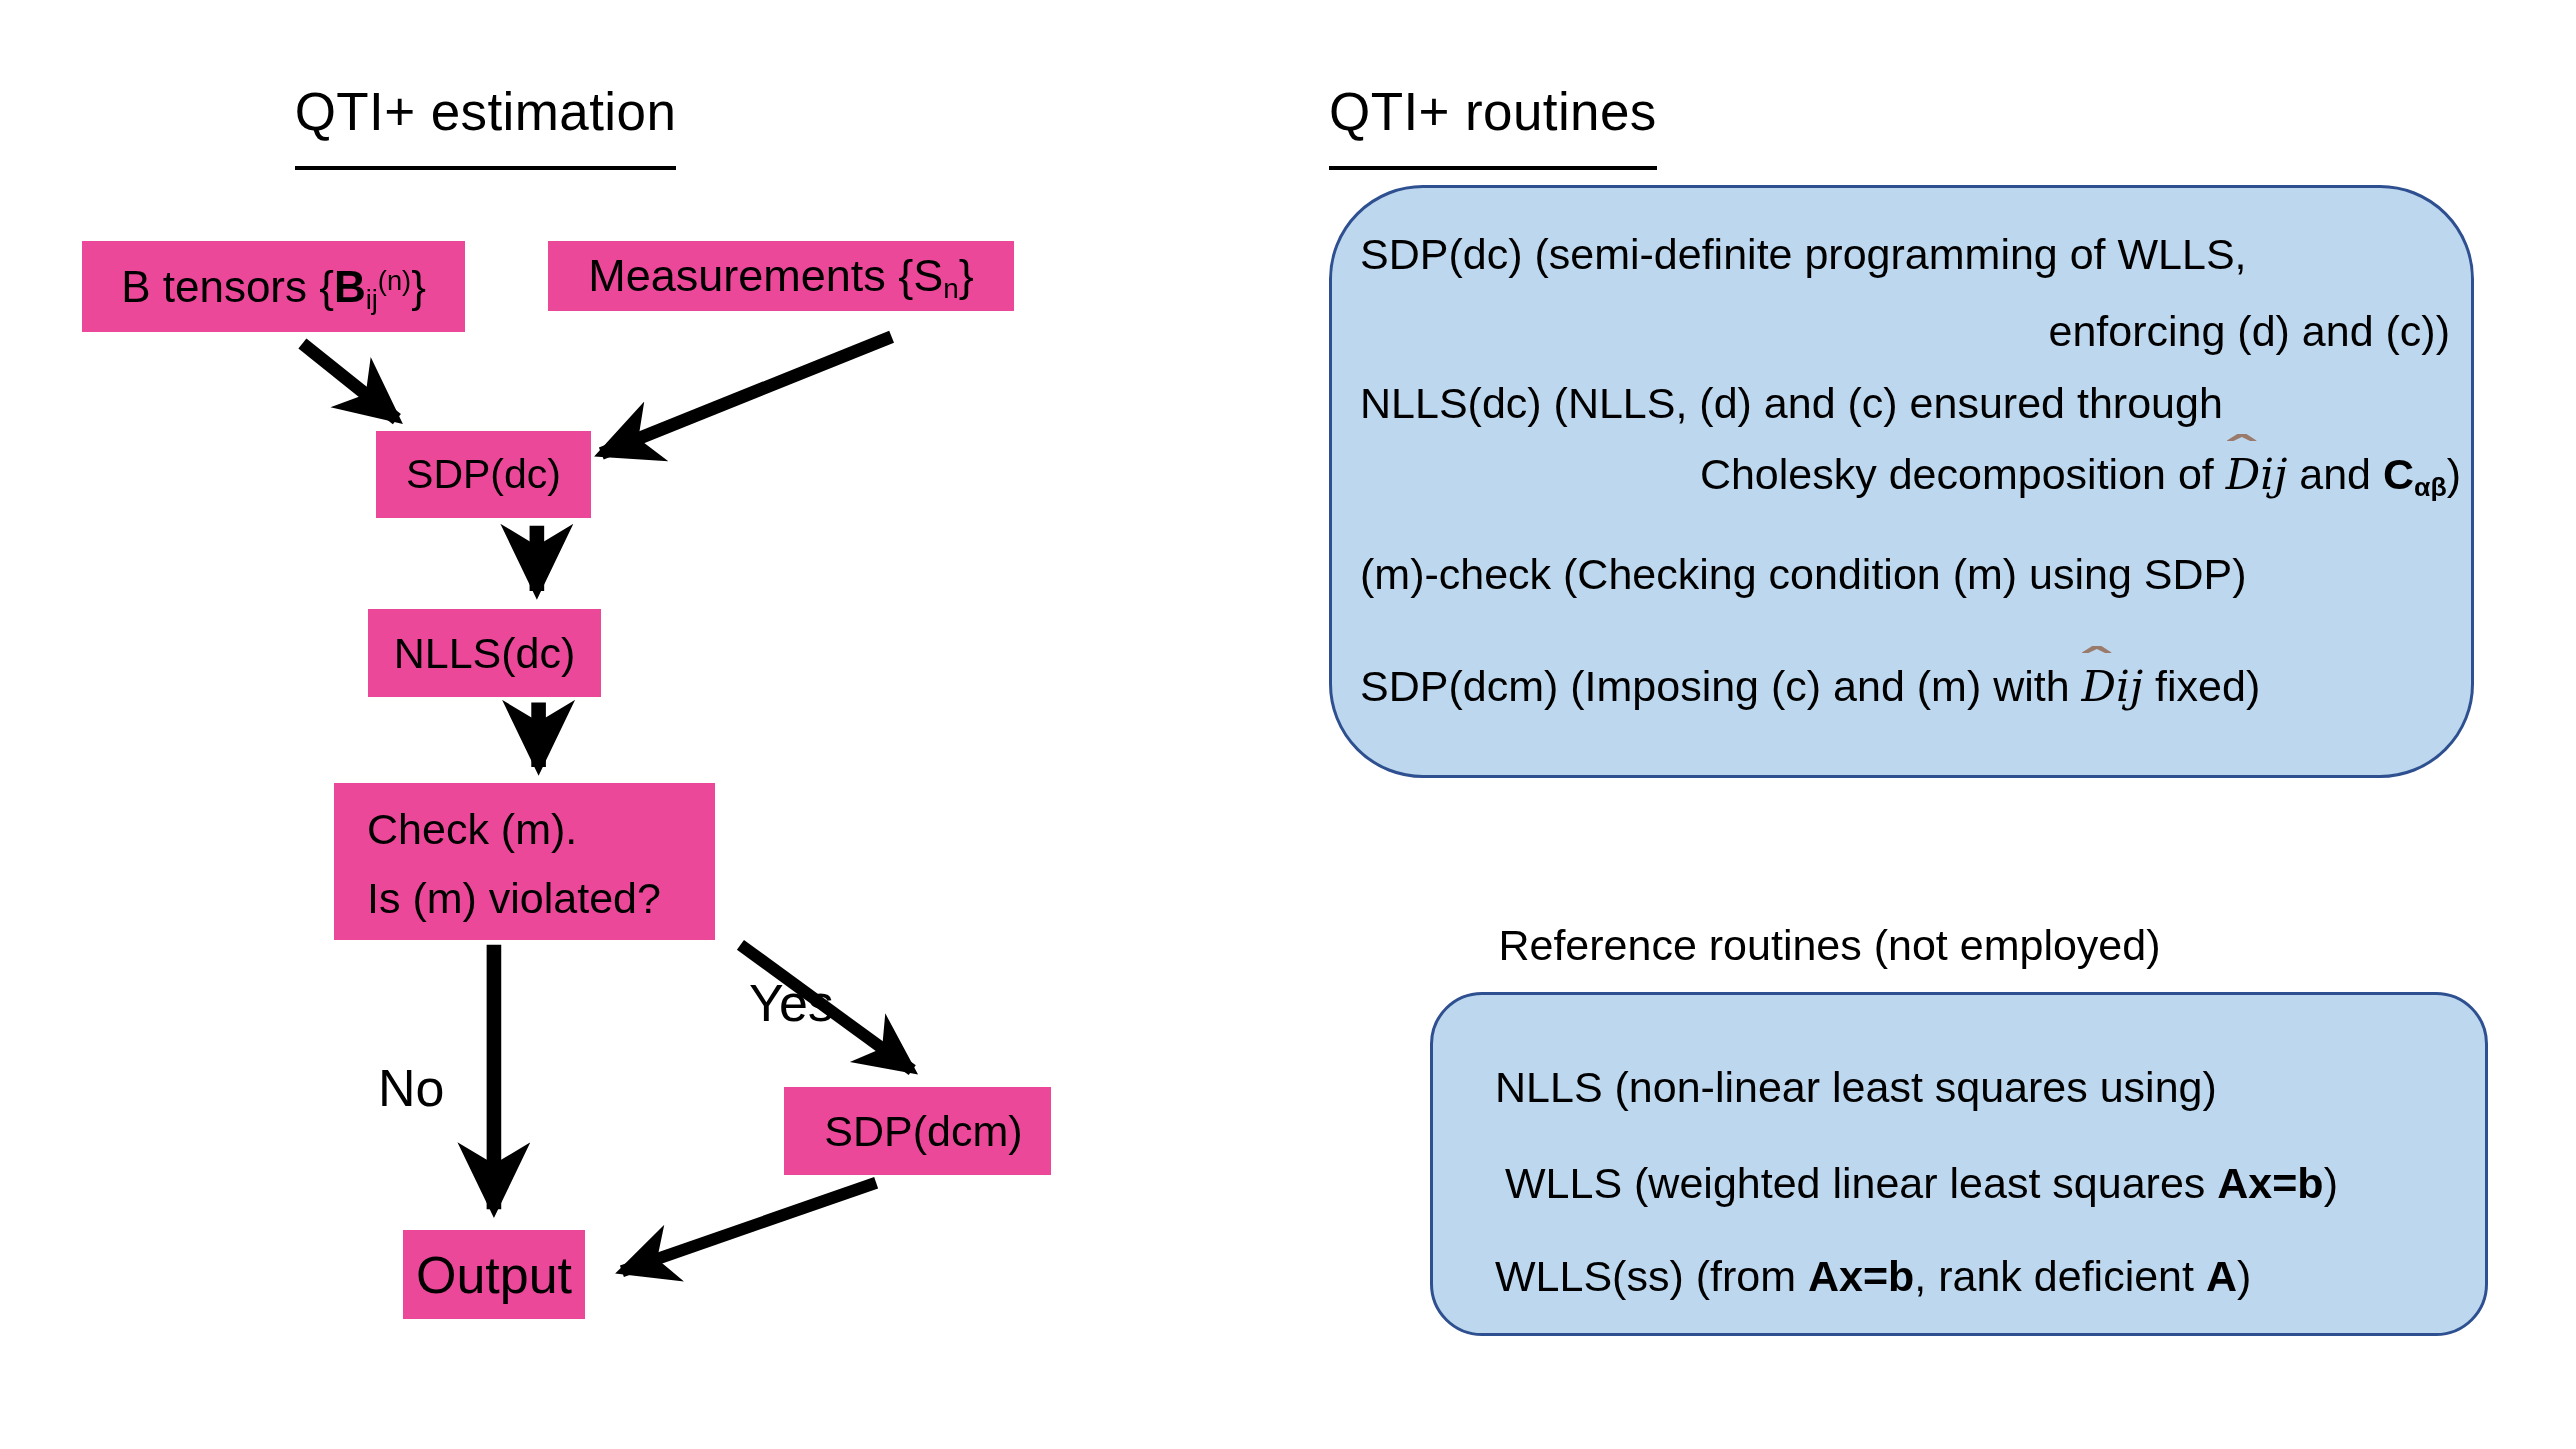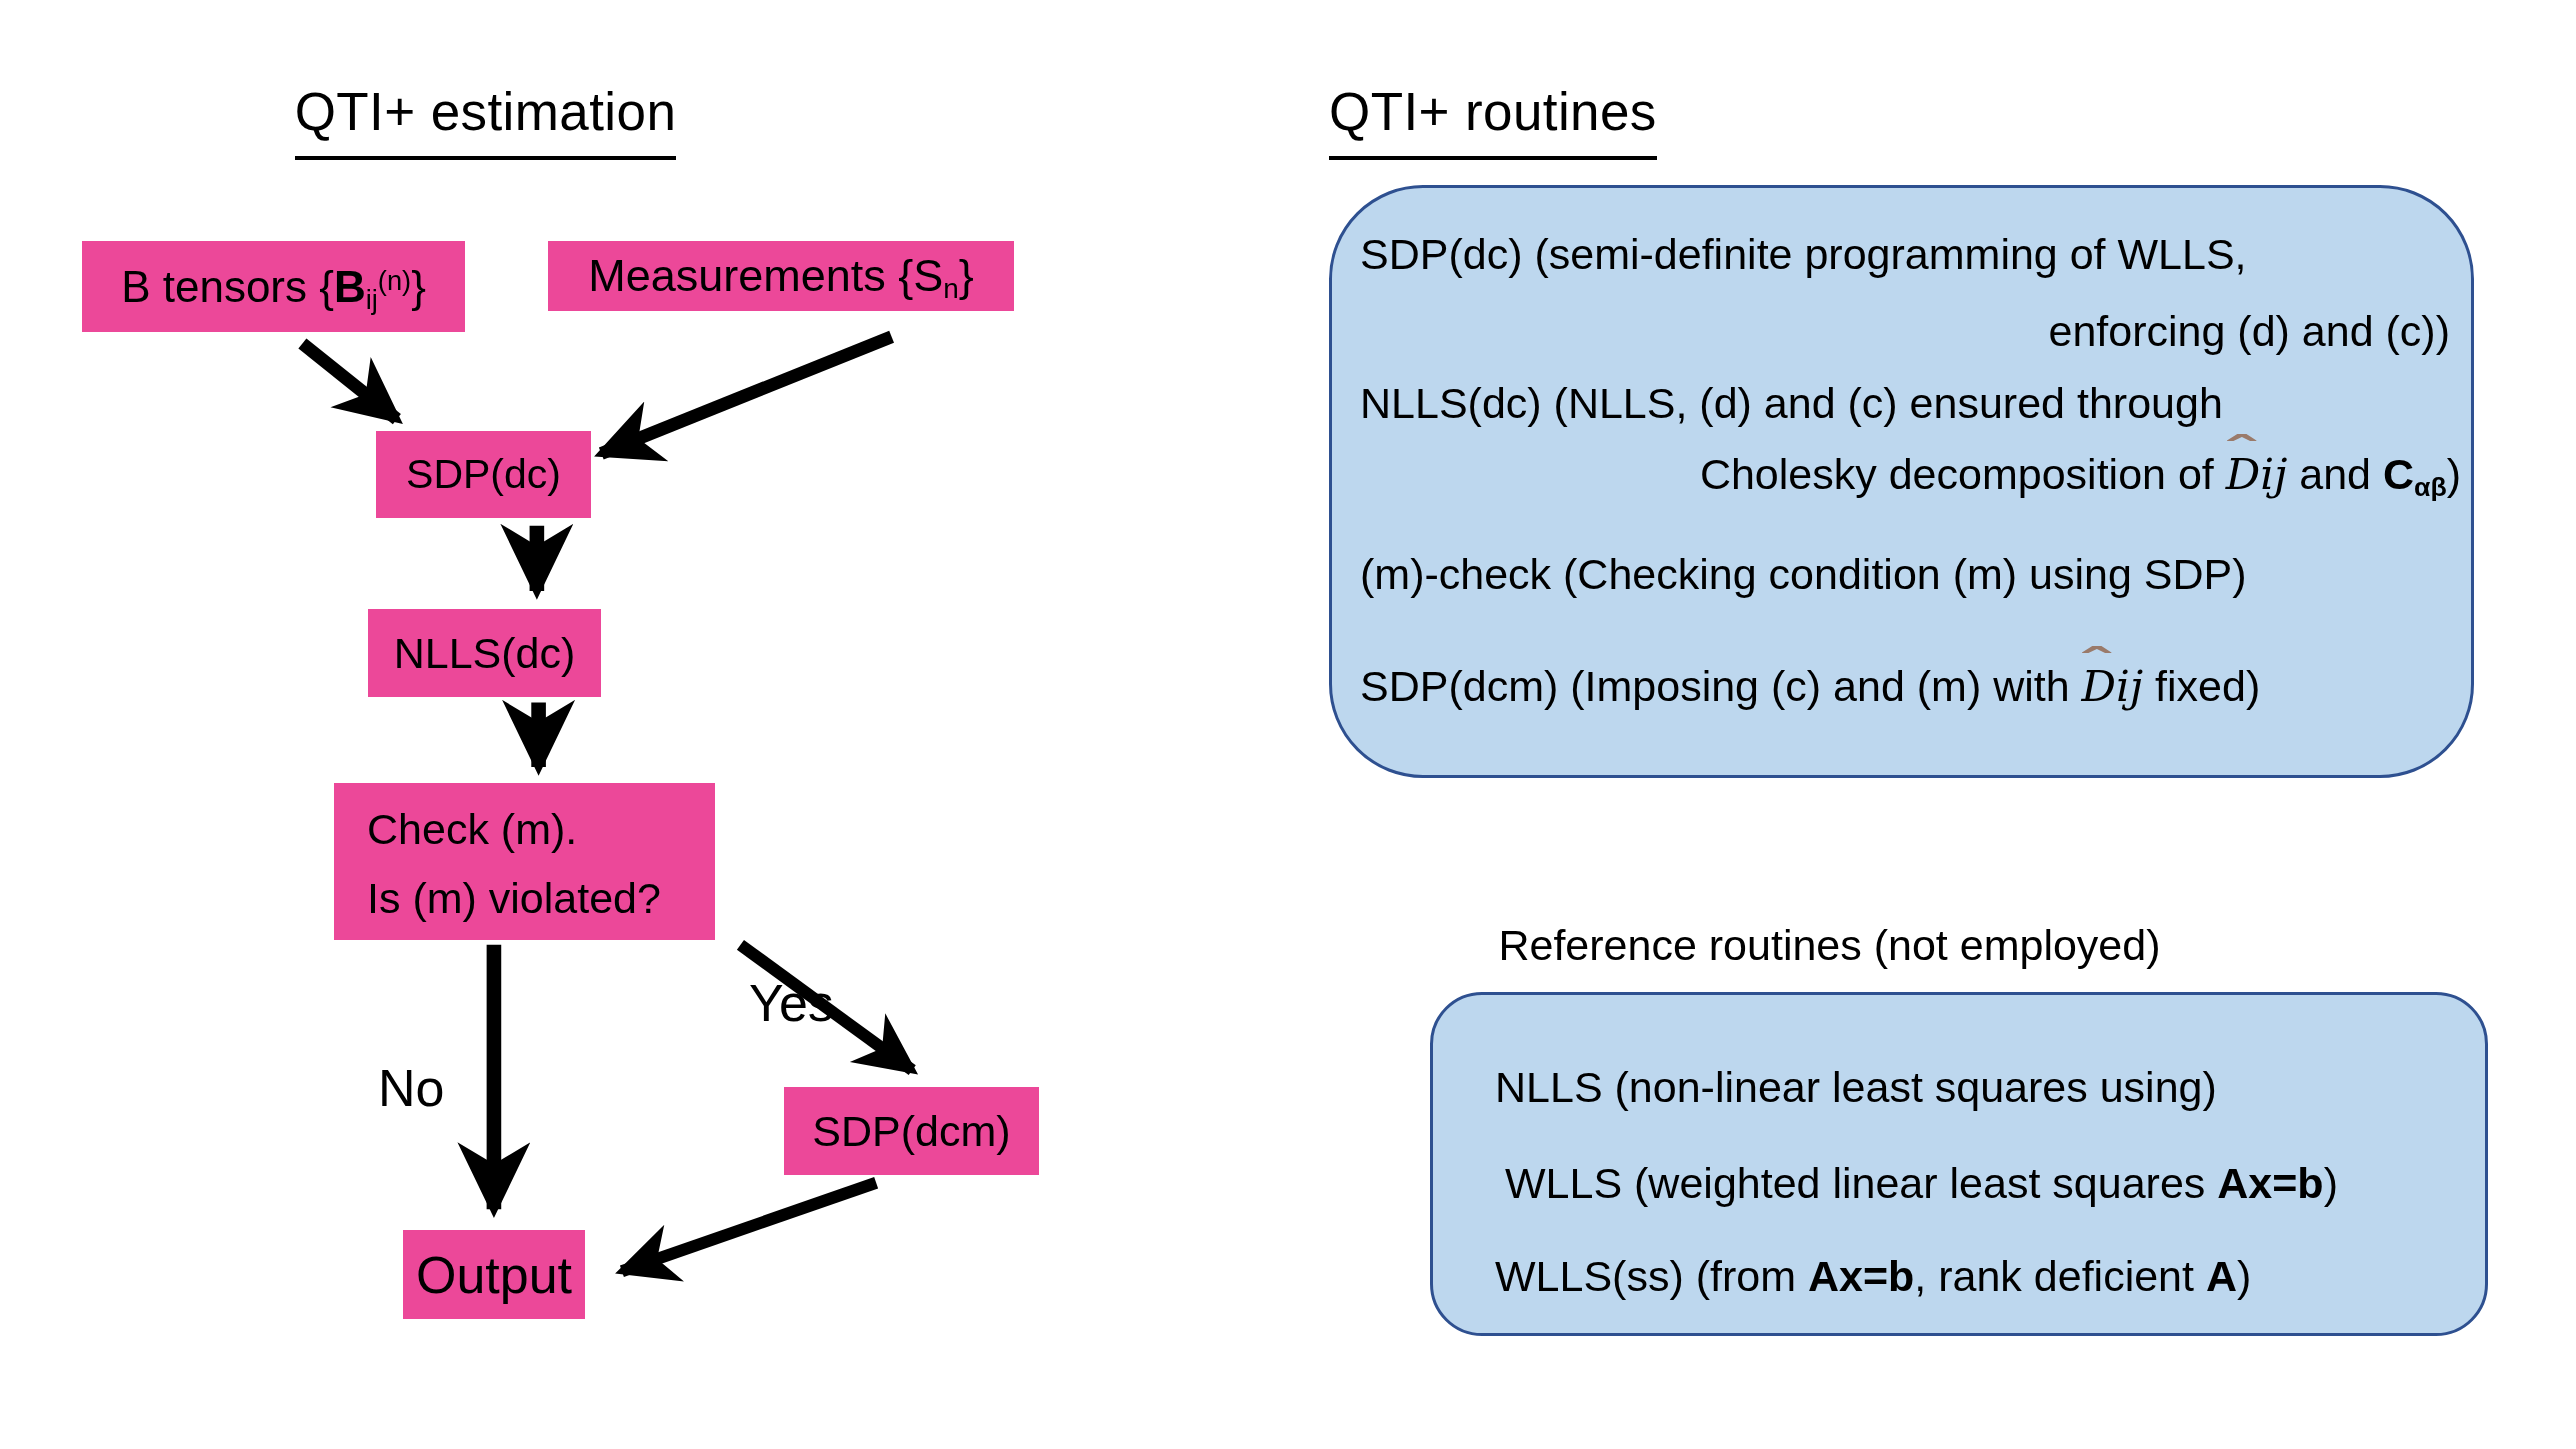--- a/index.html
+++ b/index.html
@@ -3,21 +3,21 @@
 <meta charset="utf-8">
 <style>
   html,body{margin:0;padding:0;background:#fff;}
   #canvas{
     position:relative;width:2576px;height:1449px;background:#ffffff;overflow:hidden;
     font-family:"Liberation Sans",sans-serif;color:#000;
   }
   .abs{position:absolute;}
   .title{
     font-size:53px;letter-spacing:0.4px;
-    border-bottom:4.3px solid #000;padding-bottom:14px;display:inline-block;white-space:nowrap;
+    border-bottom:4.3px solid #000;padding-bottom:24px;display:inline-block;white-space:nowrap;
   }
   .flowbox{
     background:#ec4899;display:flex;align-items:center;justify-content:center;
     font-size:44px;white-space:nowrap;
   }
   .flowbox.leftalign{justify-content:flex-start;align-items:flex-start;}
   .checktext{padding:12px 0 0 33px;font-size:43px;line-height:69px;text-align:left;}
   .edgelabel{font-size:52px;white-space:nowrap;}
   .roundbox{
     background:#bdd7ee;border:3.4px solid #2e5090;box-sizing:border-box;
@@ -84,21 +84,21 @@
     <div class="checktext">
       <div>Check (m).</div>
       <div>Is (m) violated?</div>
     </div>
   </div>
 
   <div class="edgelabel abs" style="left:378px;top:1058px;">No</div>
 
   <div class="edgelabel abs" style="left:749px;top:973px;">Yes</div>
 
-  <div class="flowbox abs" style="left:784px;top:1087px;width:255px;height:88px;font-size:43px;">
+  <div class="flowbox abs" style="left:784px;top:1087px;width:255px;height:88px;font-size:43px;padding-left:12px;">
     <span>SDP(dcm)</span>
   </div>
 
   <div class="flowbox abs" style="left:403px;top:1230px;width:182px;height:89px;font-size:52px;">
     <span>Output</span>
   </div>
 
   <div class="abs" style="left:1329px;top:81px;">
     <span class="title">QTI+ routines</span>
   </div>

